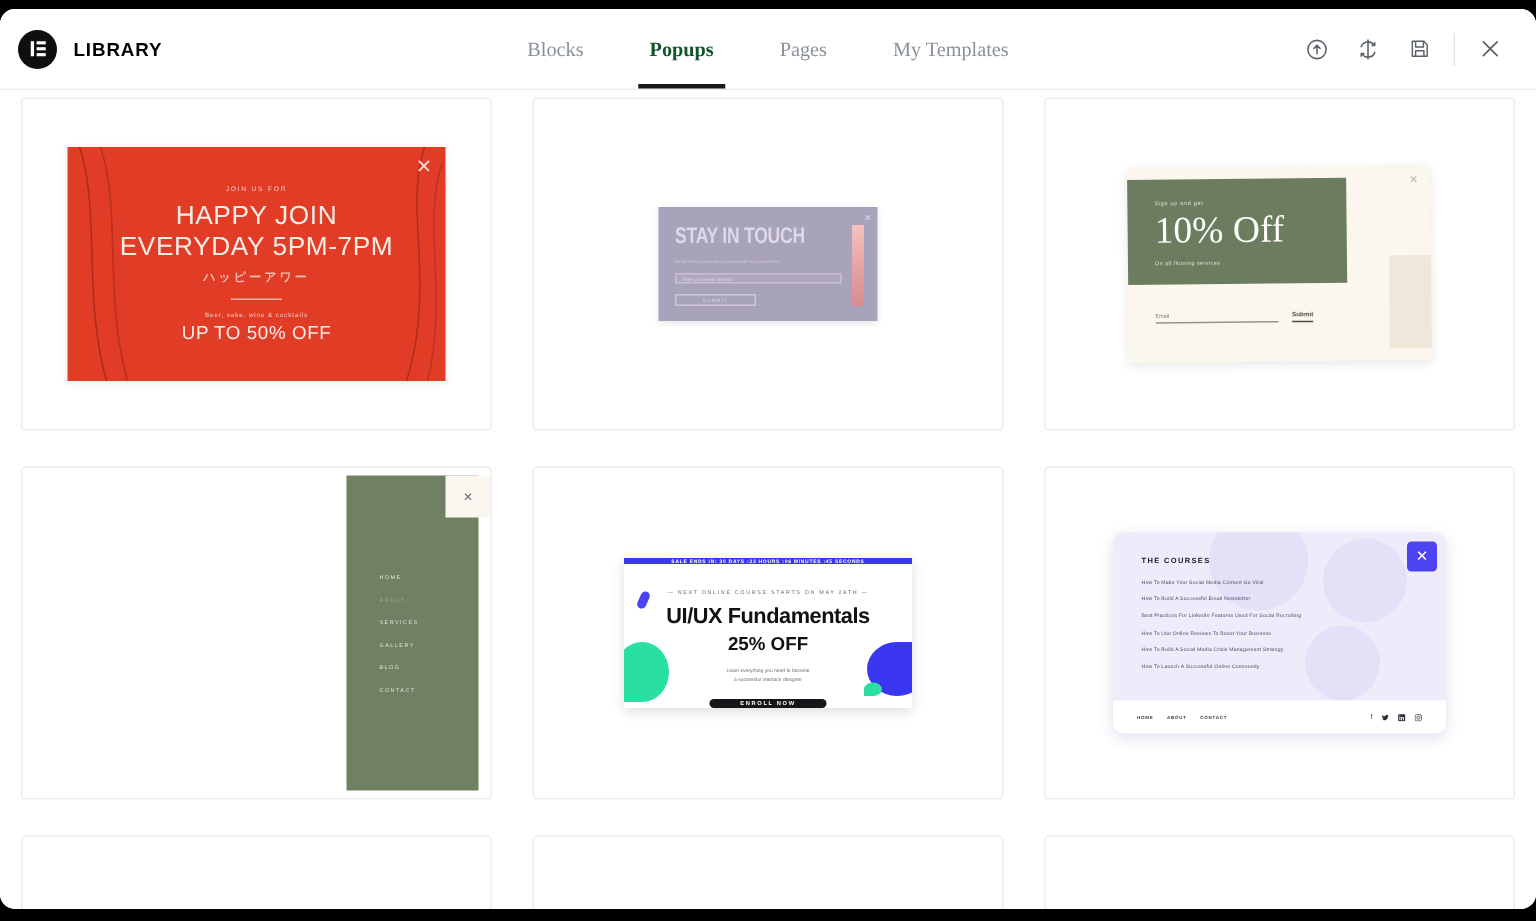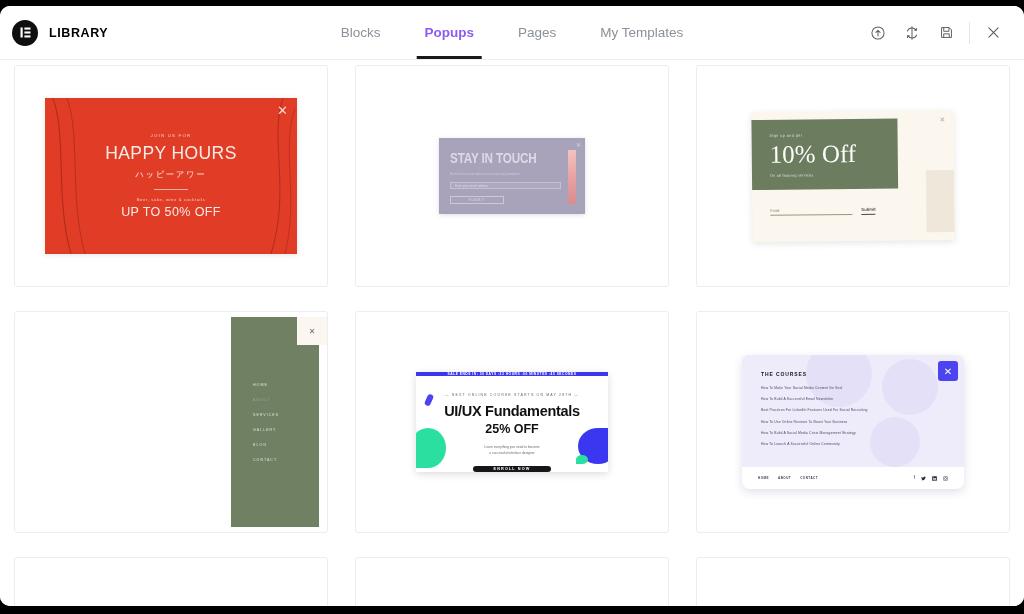--- a/index.html
+++ b/index.html
@@ -44,32 +44,33 @@
     letter-spacing: 0.6px;
   }
   .tabs {
     position: absolute;
     left: 50%;
     transform: translateX(-50%);
     display: flex;
     align-items: center;
     height: 100%;
     gap: 0px;
+    font-family: Liberation Serif, serif;
   }
   .tab {
     font-size: 13.5px;
     color: #8a9199;
     padding: 0 22px;
     height: 100%;
     display: flex; align-items: center;
     position: relative;
     cursor: pointer;
     white-space: nowrap;
   }
-  .tab.active { color: #8b5cf6; font-weight: bold; }
+  .tab.active { color: #14532d; font-weight: bold; }
   .tab.active::after {
     content: "";
     position: absolute;
     left: 14px; right: 14px; bottom: 0;
     height: 3px; background: #17191c;
   }
   .header-actions {
     margin-left: auto;
     display: flex; align-items: center; gap: 0px;
   }
@@ -358,21 +359,22 @@
         <div class="card-inner">
           <div class="tpl-happy">
             <svg class="swirl" viewBox="0 0 252 156" preserveAspectRatio="none">
               <path d="M8 0 C 22 40, 10 100, 26 156" stroke="#7d1f13" stroke-width="1" fill="none" opacity=".55"></path>
               <path d="M22 0 C 36 40, 24 100, 40 156" stroke="#7d1f13" stroke-width="1" fill="none" opacity=".4"></path>
               <path d="M238 0 C 224 40, 246 92, 226 156" stroke="#7d1f13" stroke-width="1" fill="none" opacity=".5"></path>
               <path d="M250 10 C 236 50, 254 100, 240 156" stroke="#7d1f13" stroke-width="1" fill="none" opacity=".35"></path>
             </svg>
             <div class="x">✕</div>
             <div class="hh-kicker">JOIN US FOR</div>
-            <div class="hh-h1">HAPPY HOURS</div>
+            <div class="hh-h1">HAPPY JOIN</div>
+            <div class="hh-h1">EVERYDAY 5PM-7PM</div>
             <div class="hh-jp">ハッピーアワー</div>
             <div class="hh-rule"></div>
             <div class="hh-sub">Beer, sake, wine &amp; cocktails</div>
             <div class="hh-off">UP TO 50% OFF</div>
           </div>
         </div>
       </div>
 
       <div class="card">
         <div class="card-inner">

